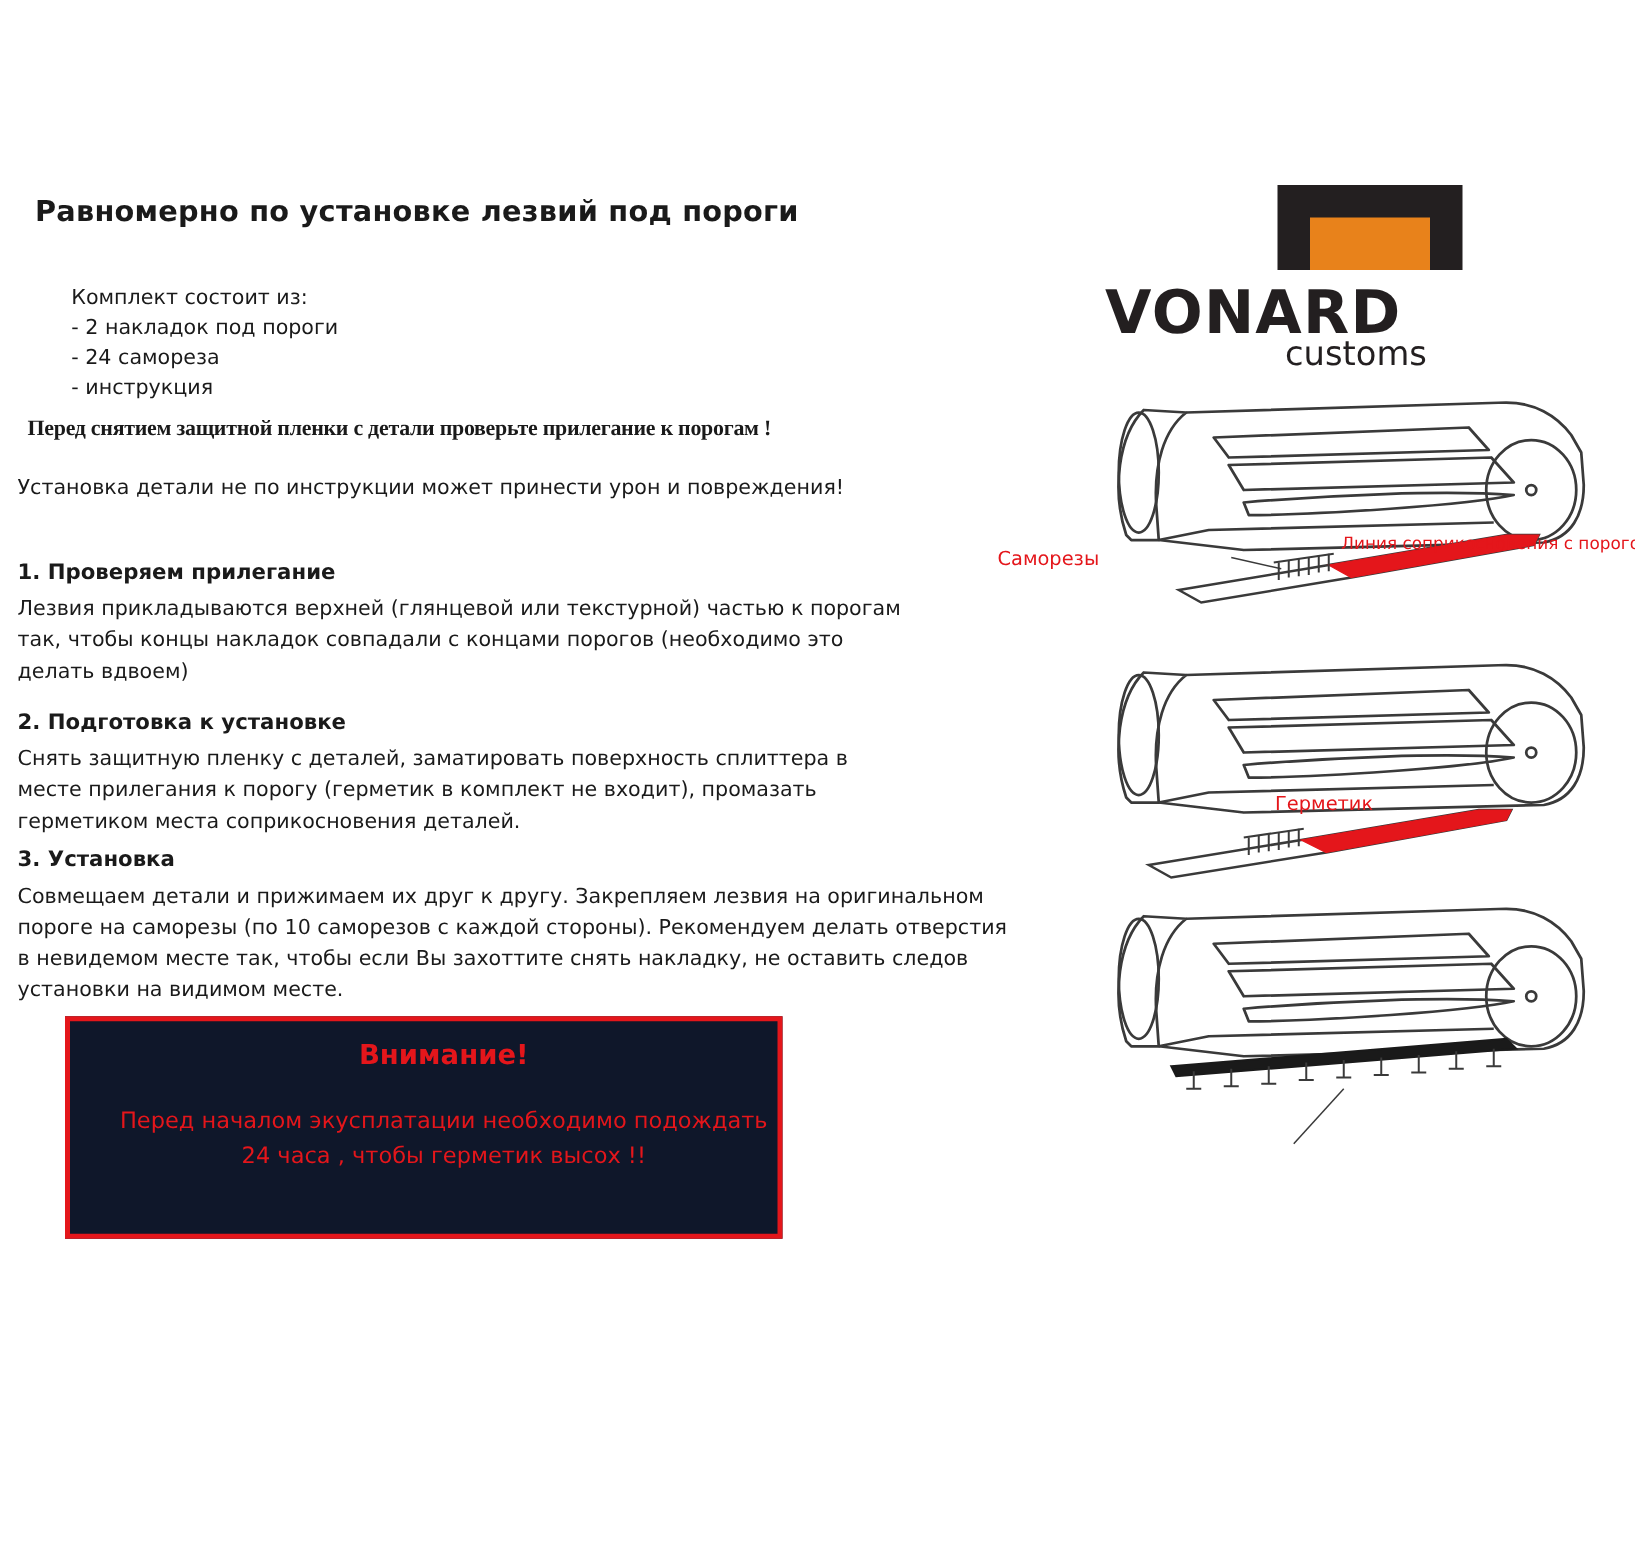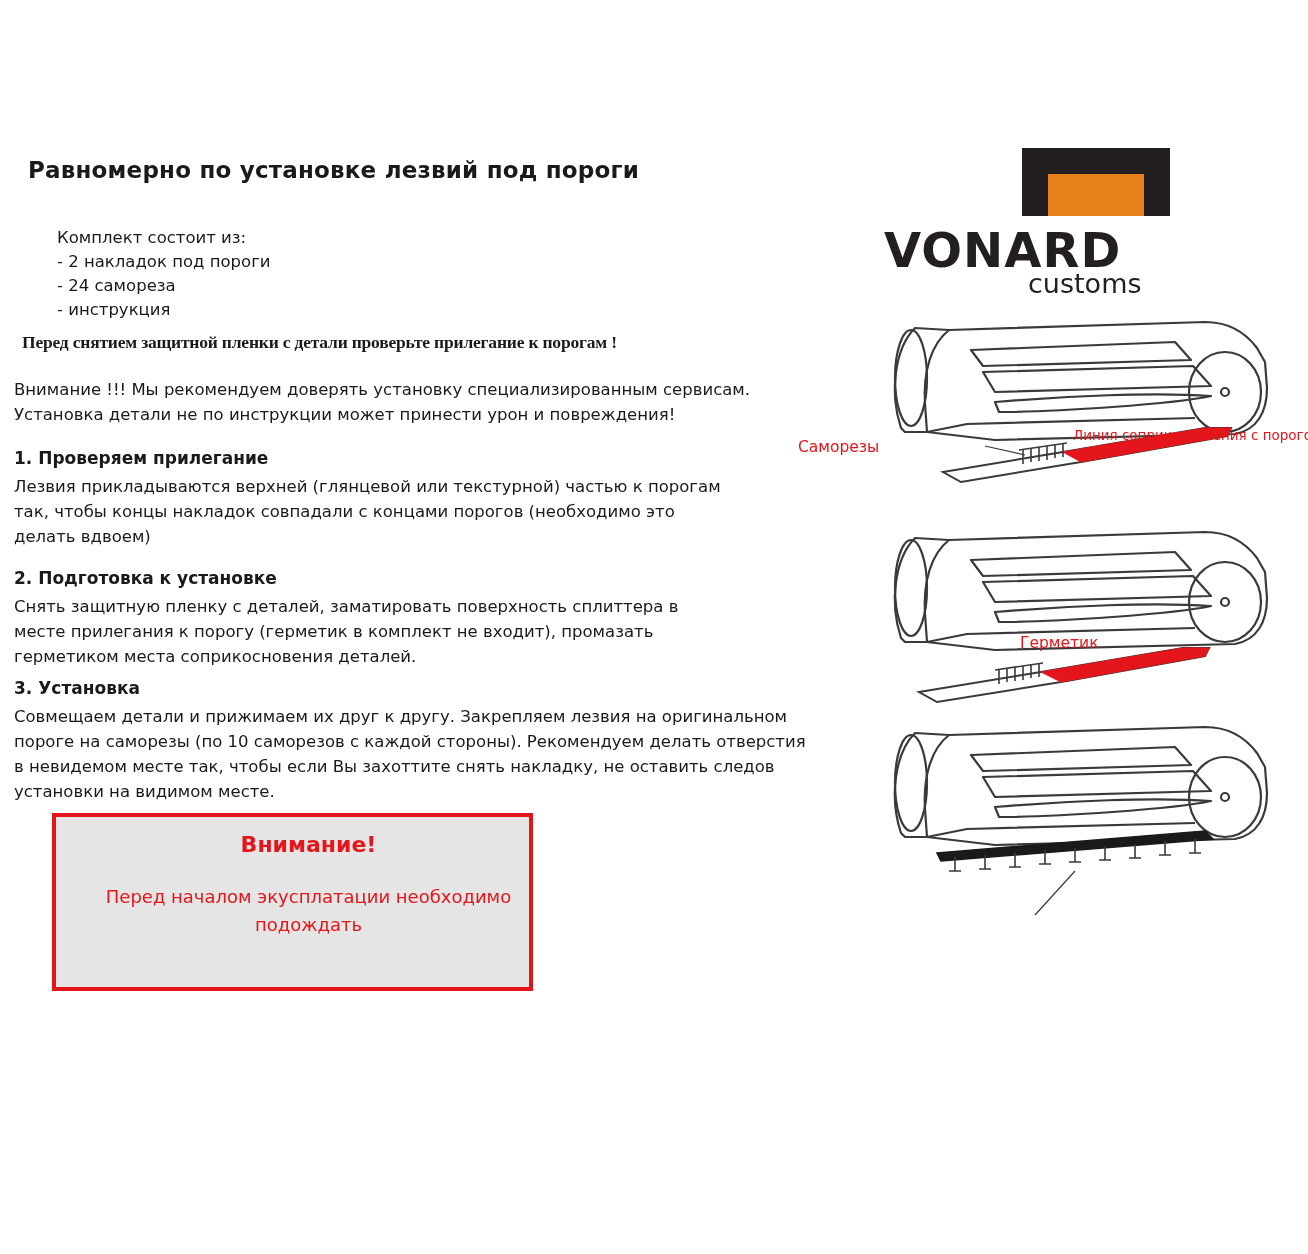--- a/index.html
+++ b/index.html
@@ -82,23 +82,23 @@
 
   #step1 { top: 448px; }
   #step2 { top: 568px; }
   #step3 { top: 678px; }
 
   
   .attn-box {
     position: absolute;
     left: 52px;
     top: 813px;
-    width: 481px;
+    width: 574px;
     height: 178px;
-    background: #e5e5e5;
+    background: #0f172a;
     border: 4px solid #E4161B;
     box-sizing: border-box;
     padding-left: 32px;
   }
   .attn-title {
     text-align: center;
     color: #E4161B;
     font-size: 22px;
     font-weight: bold;
     margin-top: 15px;
@@ -197,21 +197,20 @@
   <div class="kit-list">
     <div>Комплект состоит из:</div>
     <div>- 2 накладок под пороги</div>
     <div>- 24 самореза</div>
     <div>- инструкция</div>
   </div>
 
   <div class="warn-line">Перед снятием защитной пленки с детали проверьте прилегание к порогам !</div>
 
   <div class="intro-par">
-    <div>Внимание !!! Мы рекомендуем доверять установку специализированным сервисам.</div>
     <div>Установка детали не по инструкции может принести урон и повреждения!</div>
   </div>
 
   <div class="step" id="step1">
     <div class="step-head">1. Проверяем прилегание</div>
     <div class="step-body">
       <div>Лезвия прикладываются верхней (глянцевой или текстурной) частью к порогам</div>
       <div>так, чтобы концы накладок совпадали с концами порогов (необходимо это</div>
       <div>делать вдвоем)</div>
     </div>
@@ -233,20 +232,21 @@
       <div>пороге на саморезы (по 10 саморезов с каждой стороны). Рекомендуем делать отверстия</div>
       <div>в невидемом месте так, чтобы если Вы захоттите снять накладку, не оставить следов</div>
       <div>установки на видимом месте.</div>
     </div>
   </div>
 
   <div class="attn-box">
     <div class="attn-title">Внимание!</div>
     <div class="attn-text">
       <div>Перед началом экусплатации необходимо подождать</div>
+      <div>24 часа , чтобы герметик высох !!</div>
     </div>
   </div>
 </div>
 
 <div class="right-col">
 
   <div class="logo-wrap">
     <div class="logo-mark">
       <div class="logo-mark-inner"></div>
     </div>

